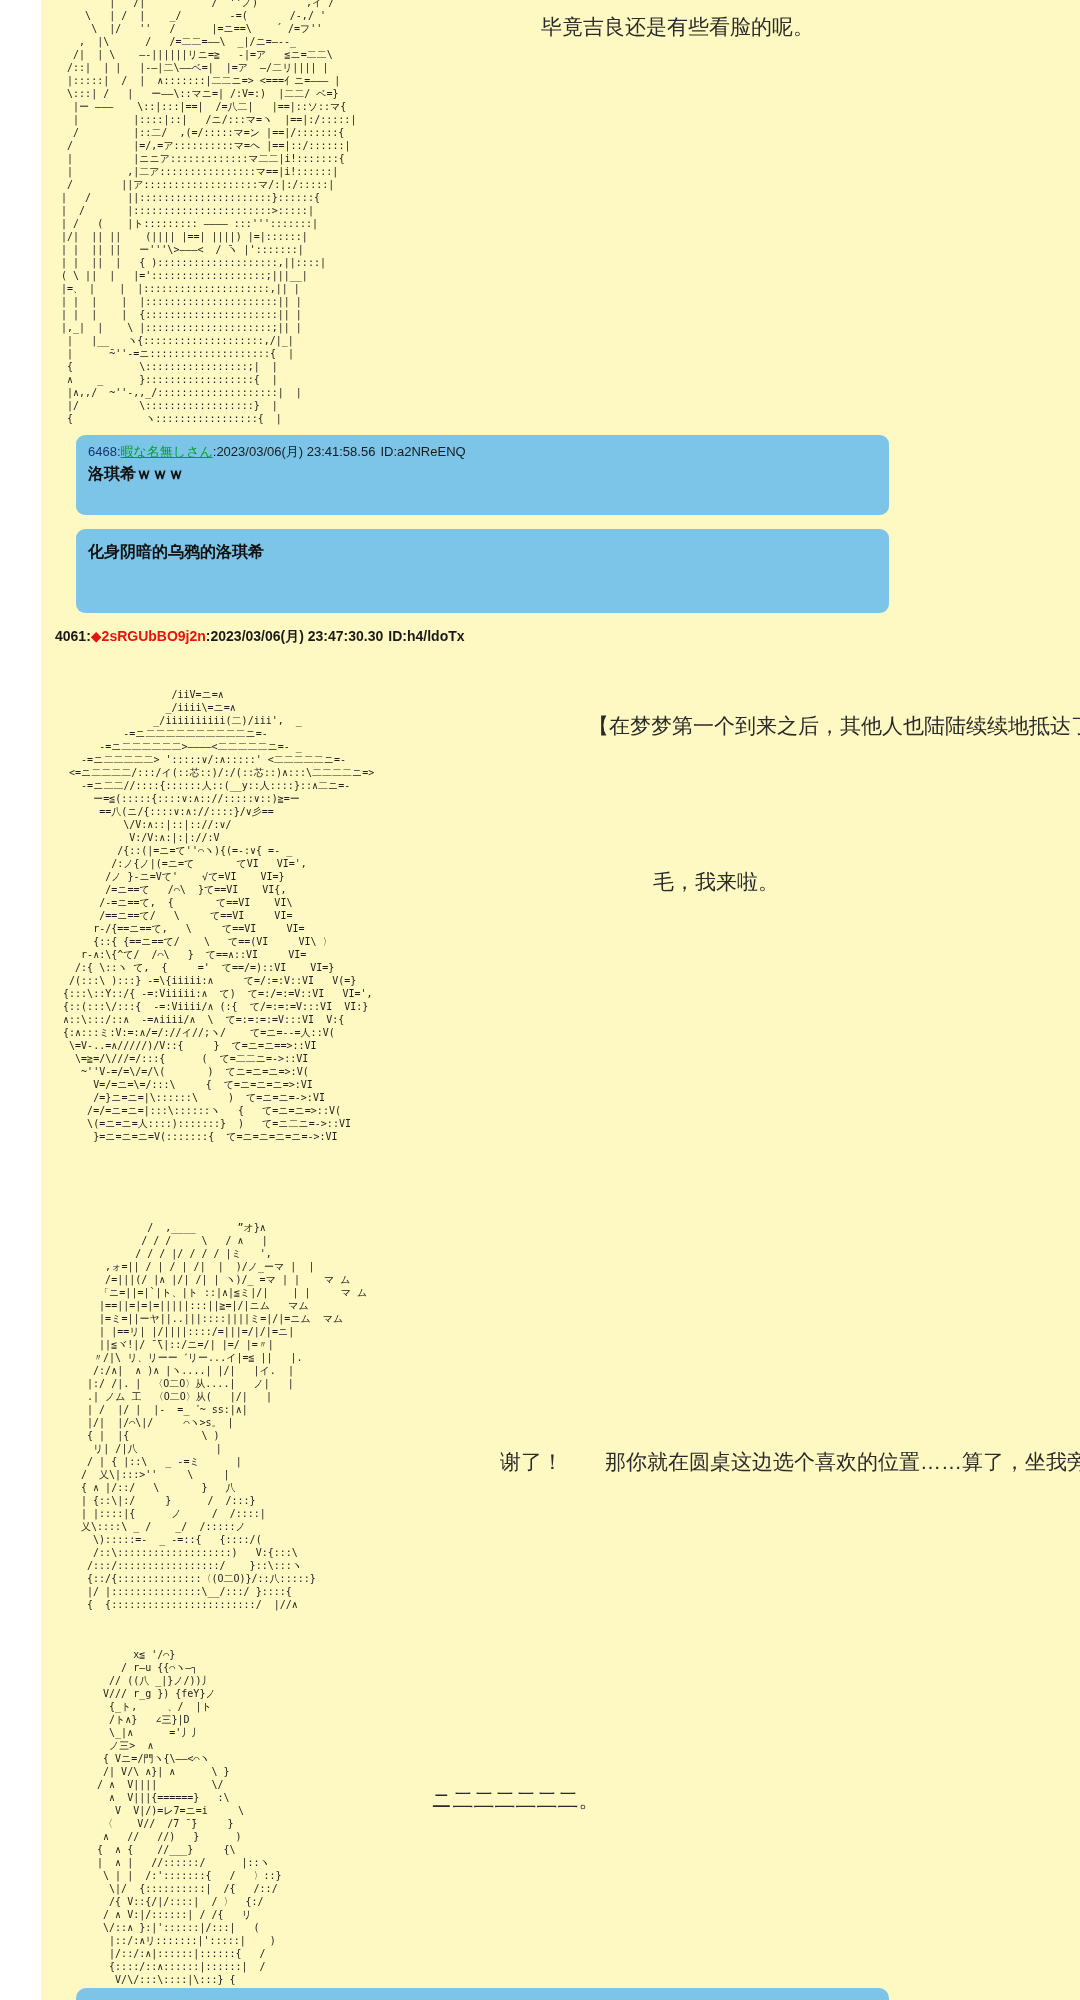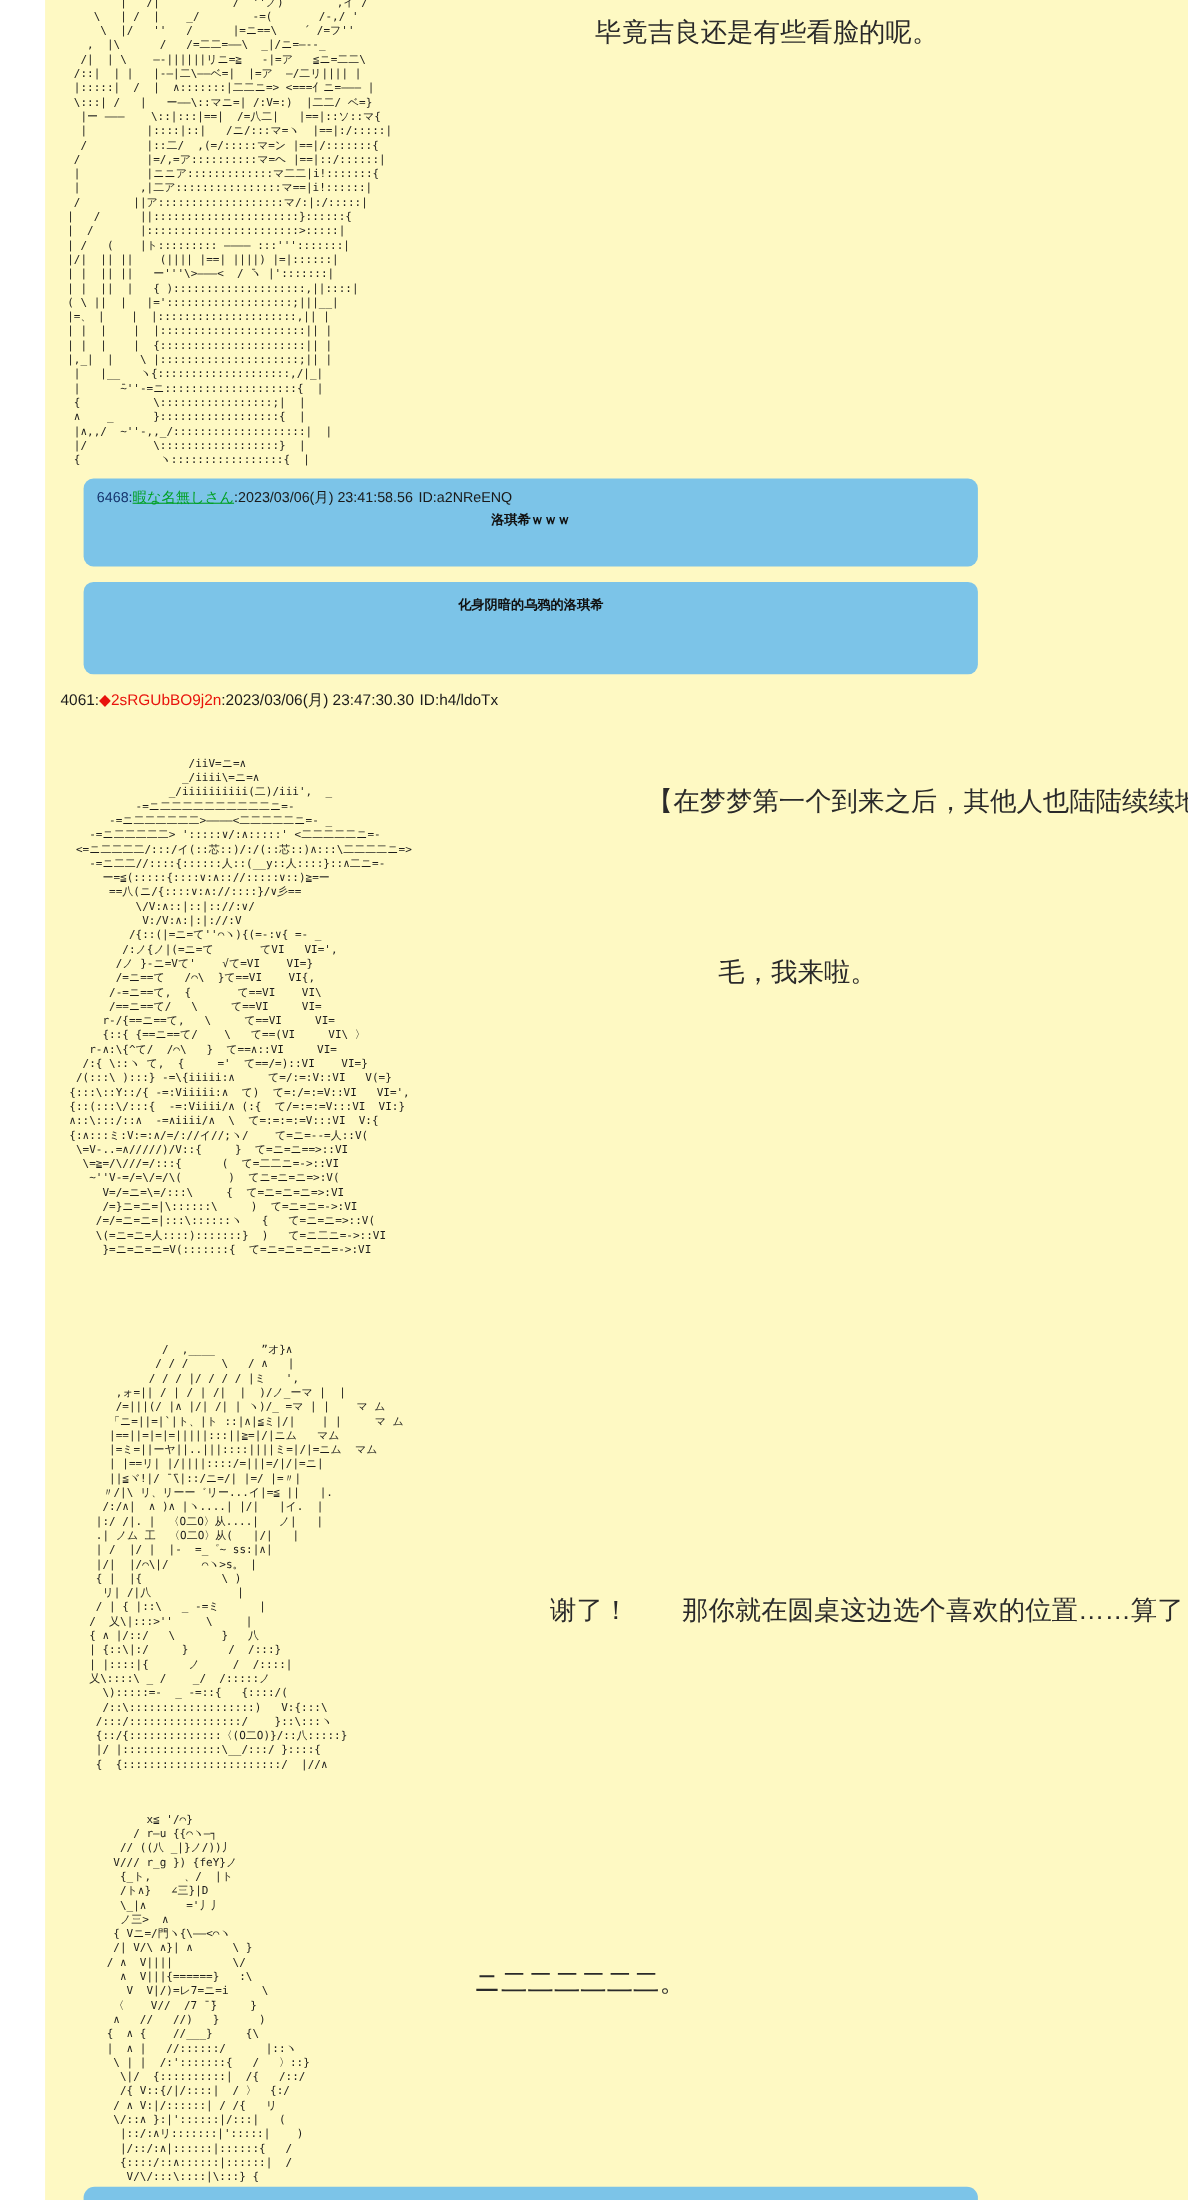--- a/index.html
+++ b/index.html
@@ -1,29 +1,29 @@
 <!DOCTYPE html>
 <html><head>
 <meta charset="utf-8">
 <style>
   html,body{margin:0;padding:0;background:#ffffff;}
   .page{position:relative;width:1072px;height:2000px;background:#fef9c3;overflow:hidden;
         font-family:"Liberation Sans","DejaVu Sans",sans-serif;margin-left:41px;}
   .aa{position:absolute;margin:0;font-family:"DejaVu Sans Mono",monospace;
       font-size:10px;line-height:13px;color:#1c1c1c;white-space:pre;}
-  .dialogue{position:absolute;font-size:24px;color:#2a2a2a;white-space:nowrap;}
+  .dialogue{position:absolute;font-size:21px;color:#2a2a2a;white-space:nowrap;}
   .res-box{position:absolute;left:35px;width:813px;background:#7cc4e8;border-radius:9px;
            box-sizing:border-box;padding:9px 12px 0 12px;}
   .res-header{font-size:13px;line-height:16px;color:#1a1a1a;white-space:nowrap;}
   .res-num{color:#16356e;}
   .res-name{color:#00a023;text-decoration:underline;}
   .res-rest{color:#1a1a1a;}
   .res-id{margin-left:5px;}
-  .res-body{margin-top:4px;font-size:12px;font-weight:bold;color:#111111;text-align:center;}
-  .post-header{position:absolute;left:14px;top:628px;font-size:14px;color:#1a1a1a;white-space:nowrap;}
+  .res-body{margin-top:4px;font-size:16px;font-weight:bold;color:#111111;}
+  .post-header{position:absolute;left:14px;top:628px;font-size:14px;color:#1a1a1a;white-space:nowrap;font-weight:bold;}
   .trip{color:#e8130c;}
   .bottom-box{position:absolute;left:35px;top:1988px;width:813px;height:14px;
               background:#7cc4e8;border-radius:10px 10px 0 0;}
 </style>
 </head>
 <body>
 
 <div class="page">
 
   <pre class="aa" style="left:8px;top:-4px">          |   /|           /  ''ノ)        ,イ ̄/

